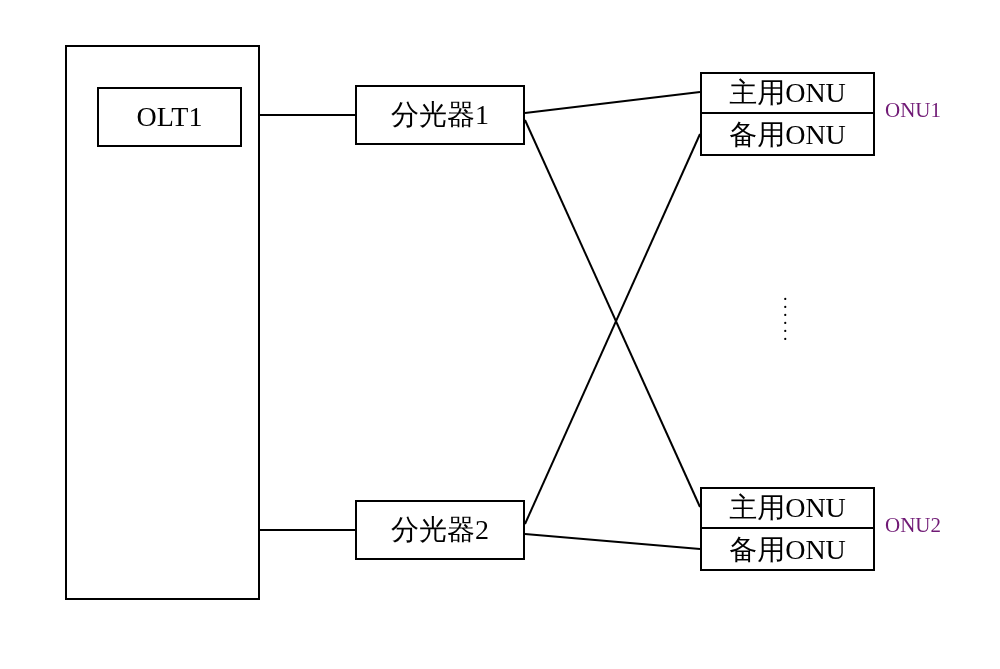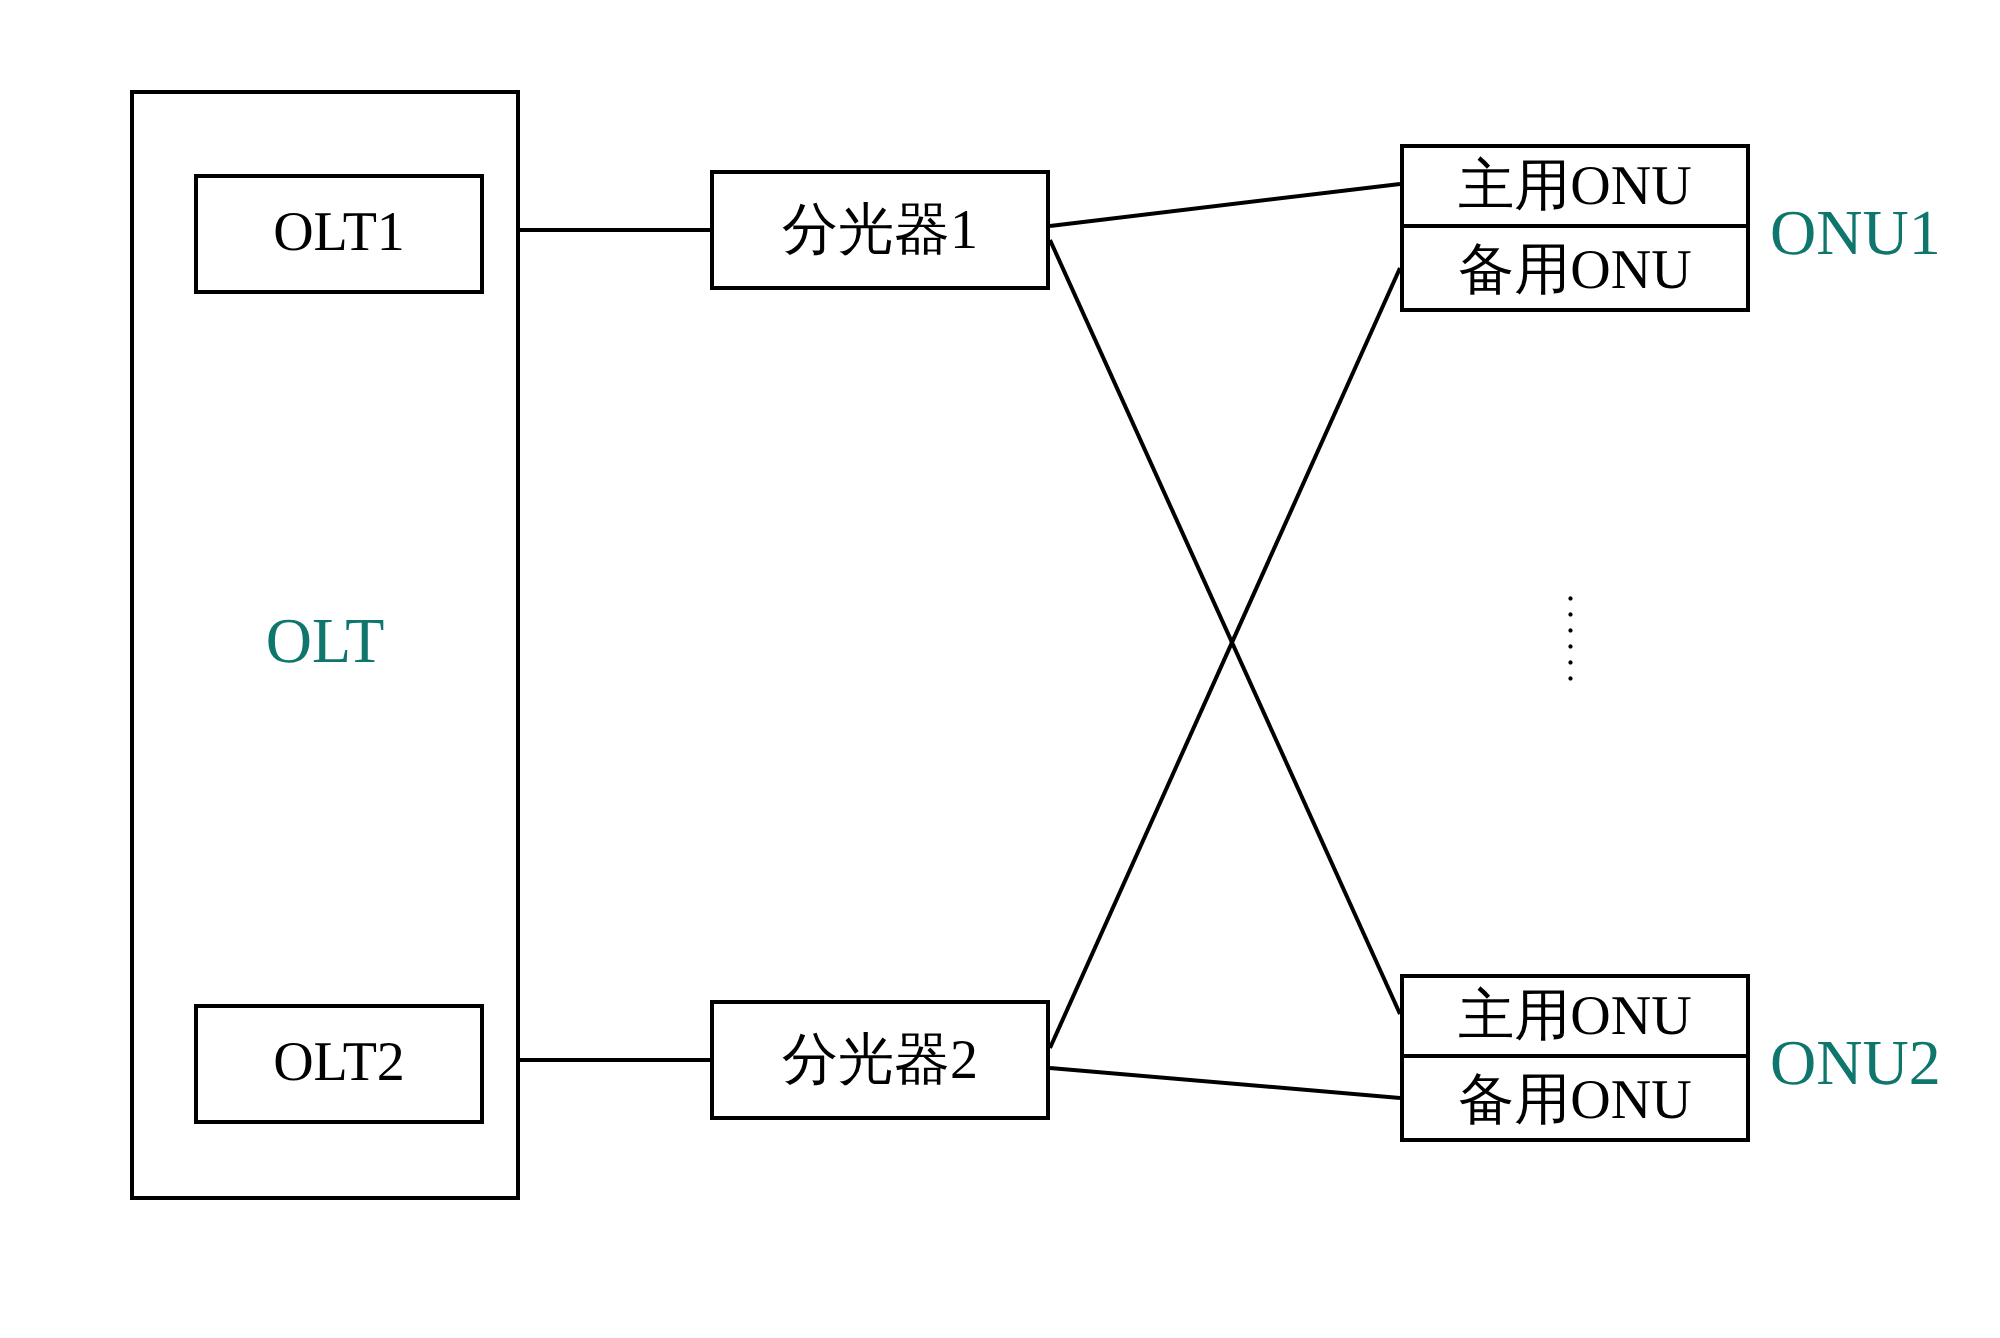--- a/index.html
+++ b/index.html
@@ -19,22 +19,22 @@
     align-items: center;
     justify-content: center;
   }
   .label {
     font-size: 28px;
     color: #000;
     white-space: nowrap;
   }
   .plain-label {
     position: absolute;
-    font-size: 32px;
-    color: #0f766e;
+    font-size: 21px;
+    color: #701a75;
     white-space: nowrap;
   }
   .inner-row {
     box-sizing: border-box;
     display: flex;
     align-items: flex-end;
     justify-content: center;
     width: 100%;
   }
   .vdots {
@@ -73,25 +73,21 @@
 
   <line x1="525" y1="534" x2="700" y2="549"></line>
 </svg>
 
 <div class="box" style="left:65px; top:45px; width:195px; height:555px; display:block;padding-left:36px;">
 
   <div class="box" style="left:30px; top:40px; width:145px; height:60px;">
     <span class="label">OLT1</span>
   </div>
 
-  <div class="plain-label" style="left:0; right:0; top:255px; text-align:center;">OLT</div>
 
-  <div class="box" style="left:30px; top:455px; width:145px; height:60px;">
-    <span class="label">OLT2</span>
-  </div>
 </div>
 
 <div class="box" style="left:355px; top:85px; width:170px; height:60px;">
   <span class="label">分光器1</span>
 </div>
 
 <div class="box" style="left:355px; top:500px; width:170px; height:60px;">
   <span class="label">分光器2</span>
 </div>
 

